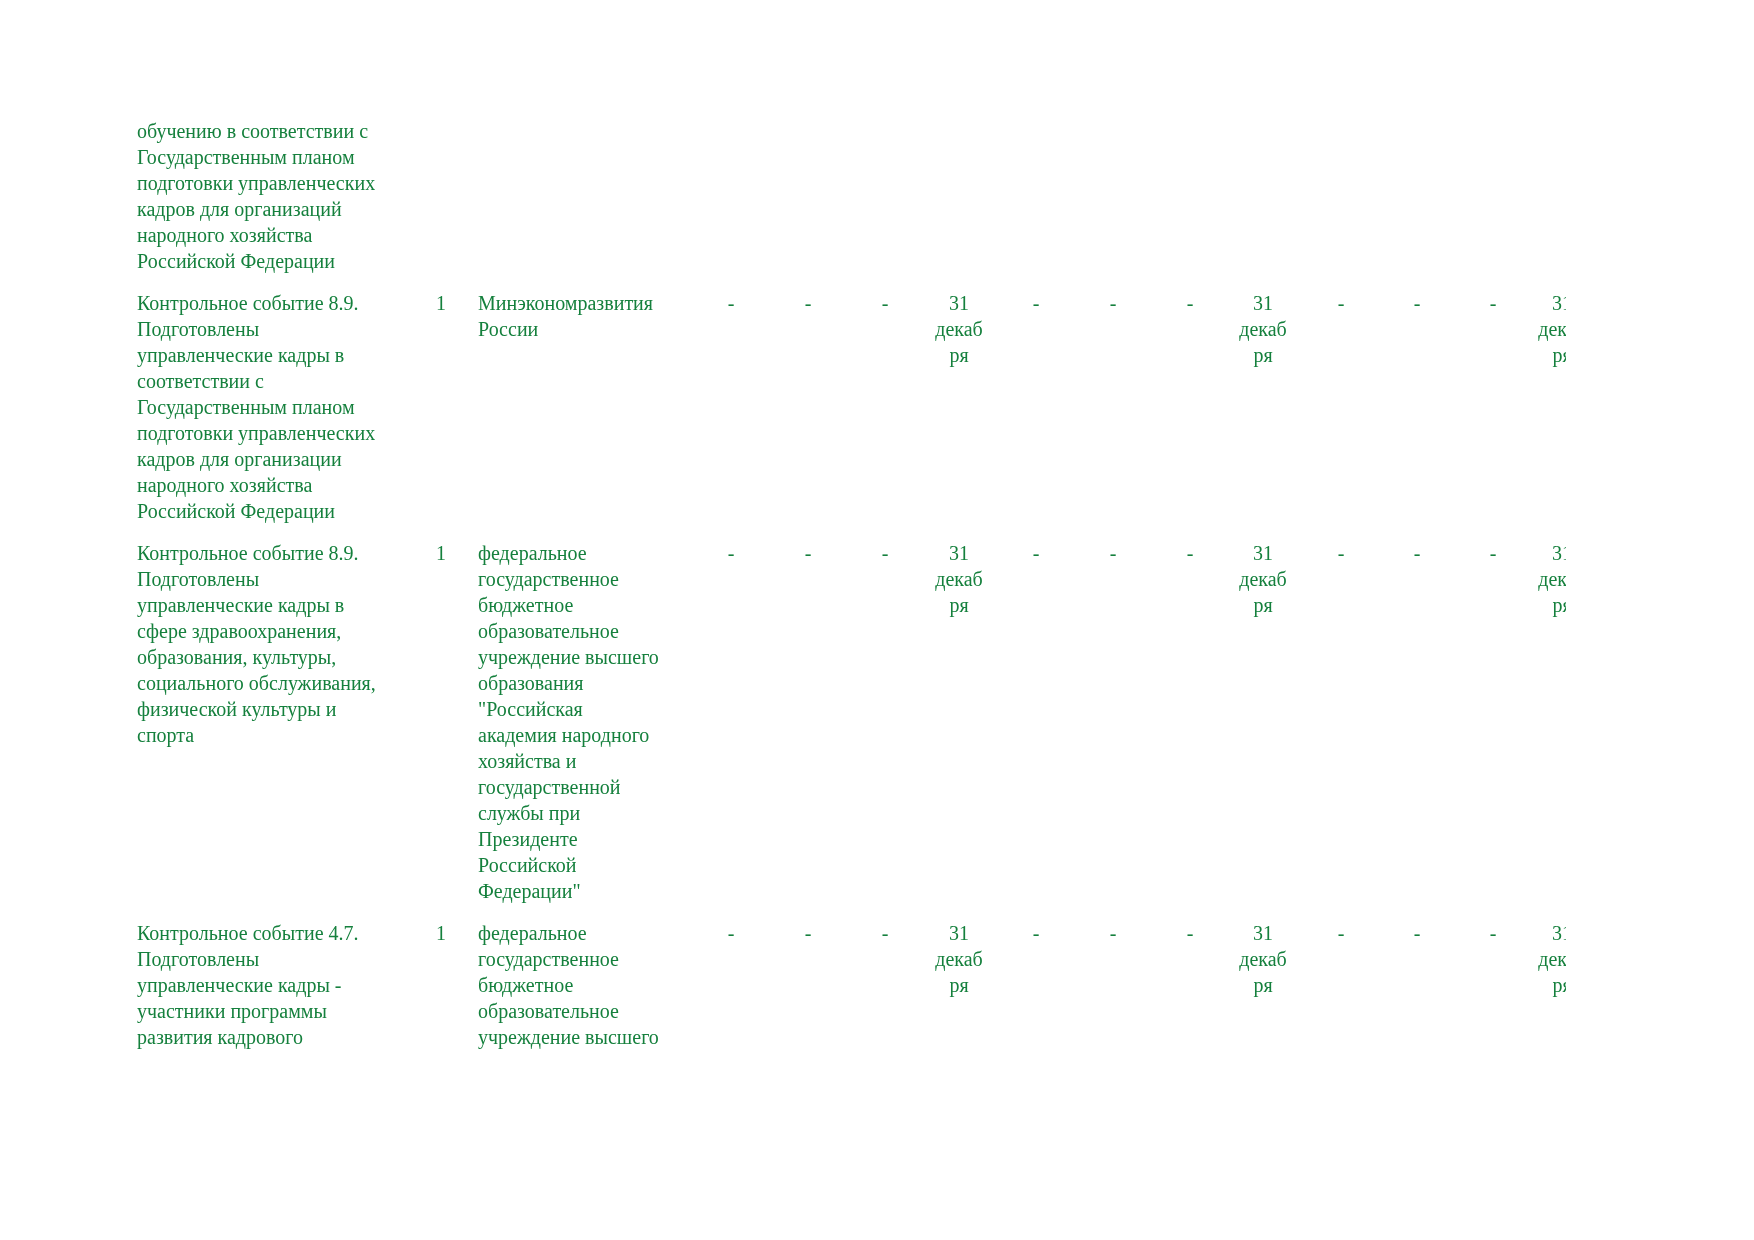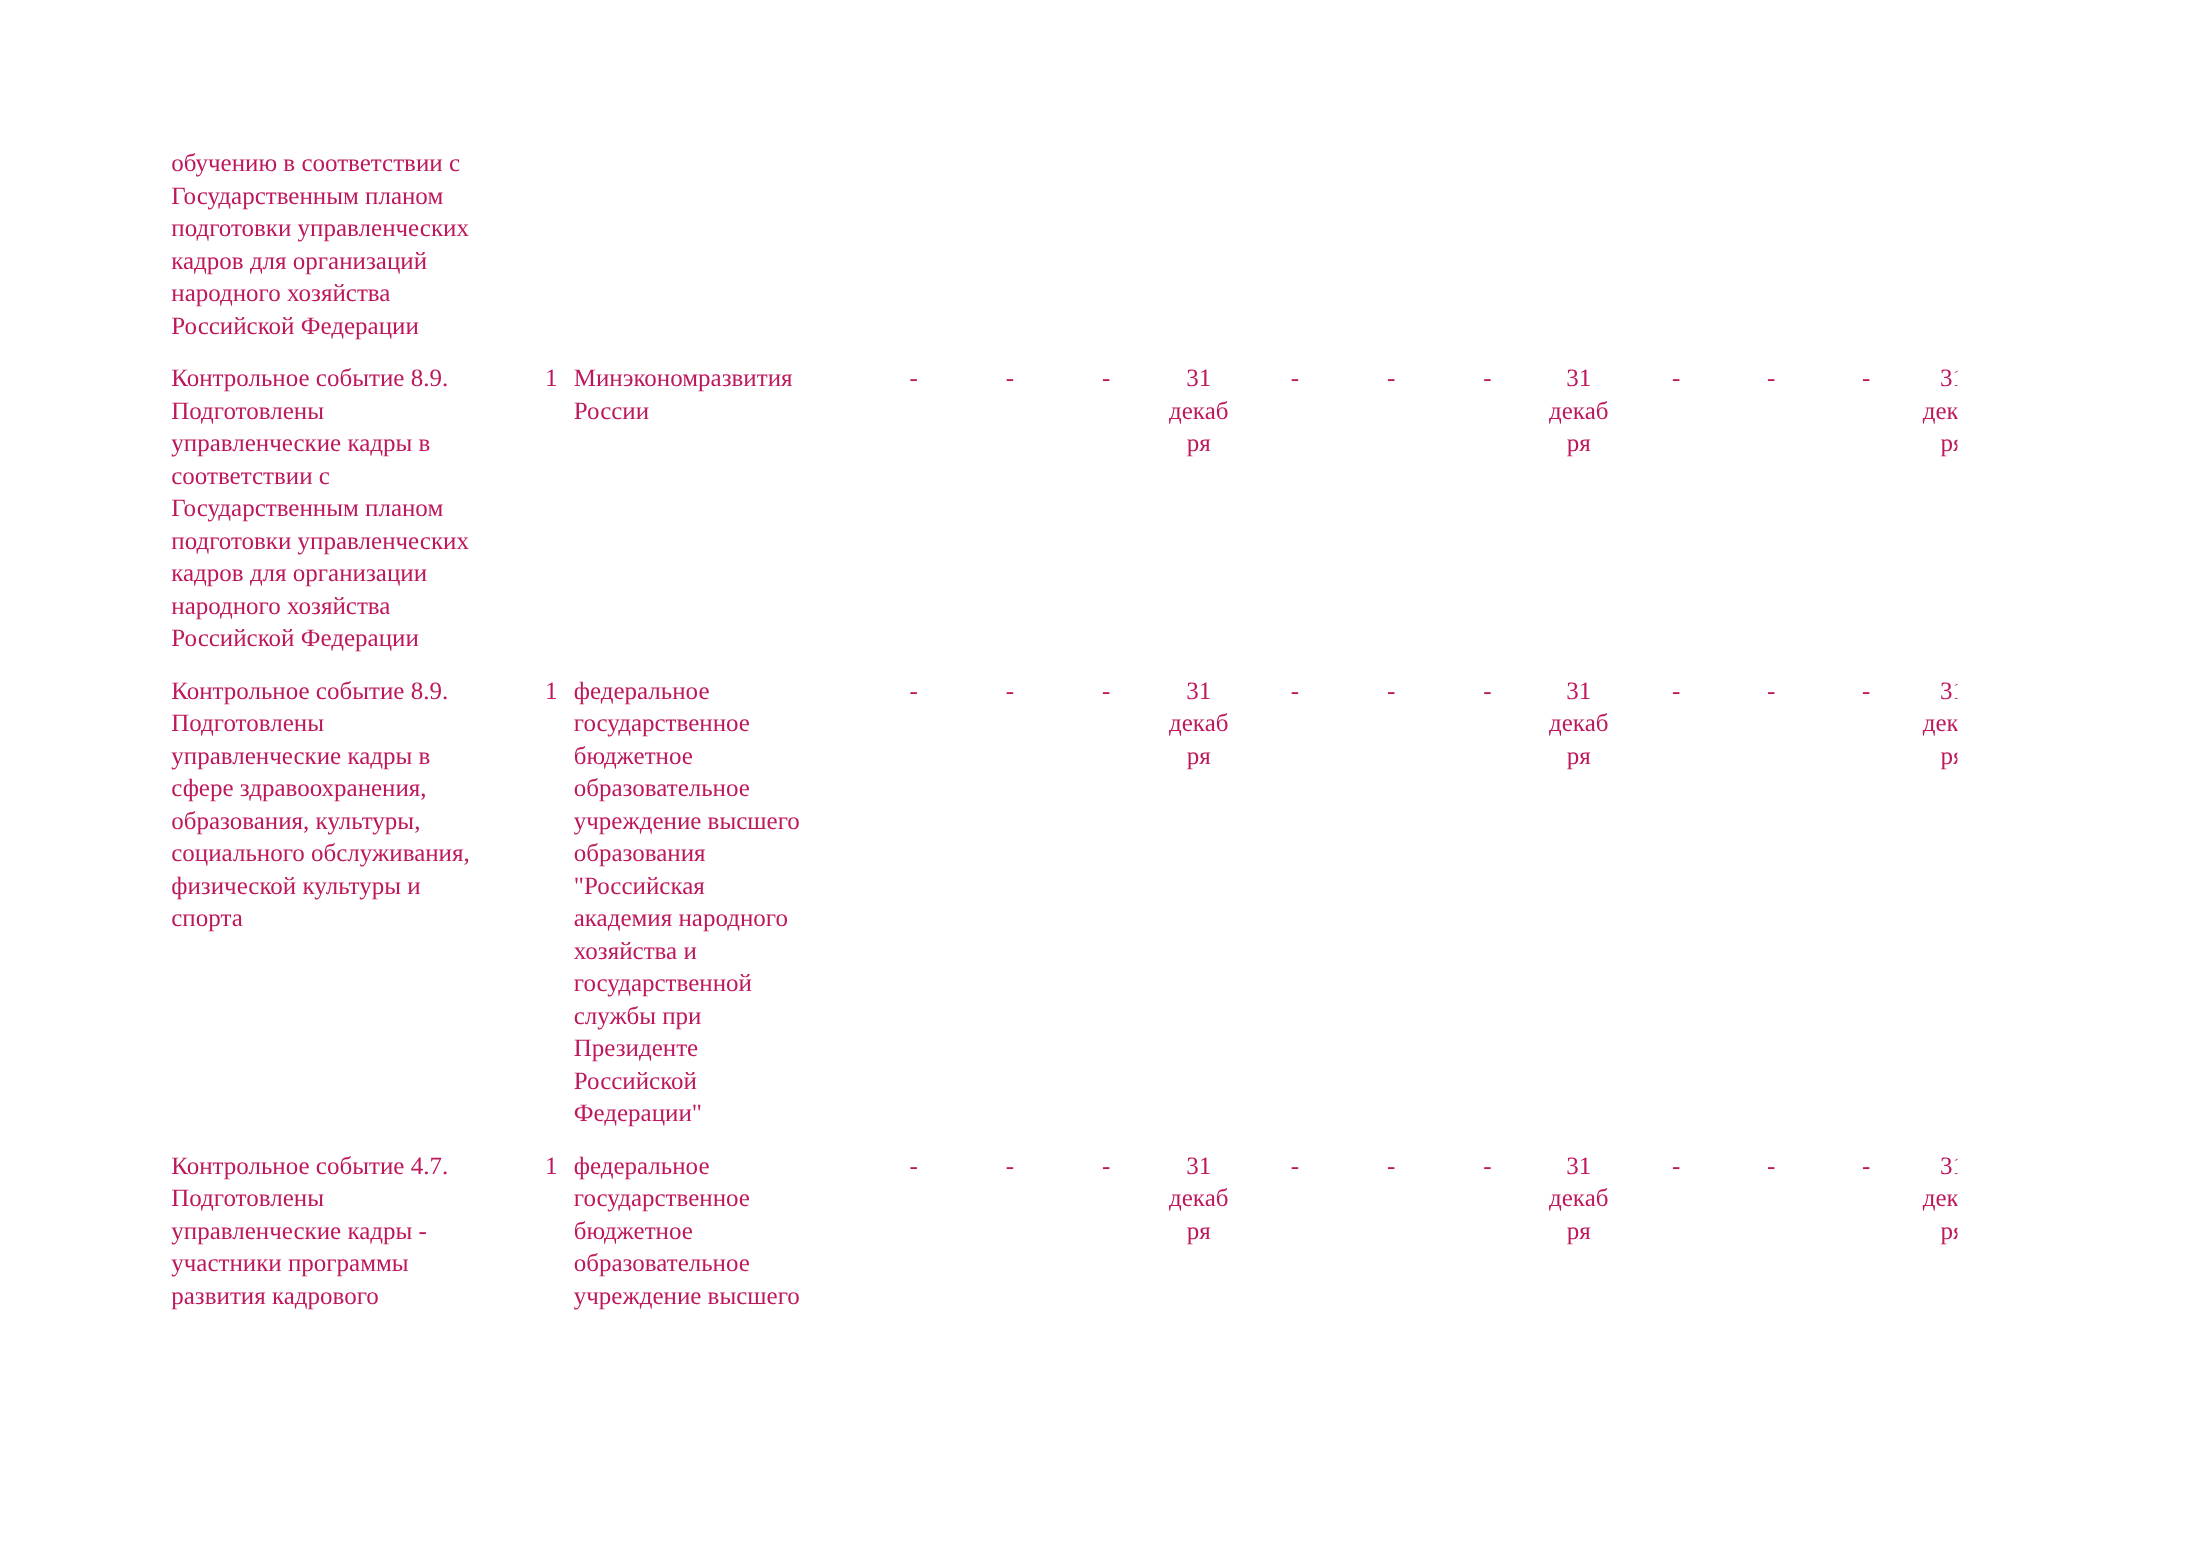--- a/index.html
+++ b/index.html
@@ -6,21 +6,21 @@
   html, body { background: #ffffff; }
   .page {
     position: relative;
     width: 1754px;
     height: 1240px;
     background: #ffffff;
     overflow: hidden;
     font-family: "Liberation Serif", "DejaVu Serif", serif;
     font-size: 20px;
     line-height: 26px;
-    color: #be185d;
+    color: #15803d;
   }
   .rows {
     position: absolute;
     top: 118px;
     left: 0;
   }
   .row {
     position: relative;
     display: flex;
     align-items: flex-start;
@@ -34,20 +34,21 @@
     width: 276px;
     flex: 0 0 auto;
   }
   .cell.num {
     margin-left: 10px;
     width: 36px;
     flex: 0 0 auto;
     text-align: center;
   }
   .cell.executor {
+    margin-left: 19px;
     width: 210px;
     flex: 0 0 auto;
   }
   .cell.value {
     position: absolute;
     top: 0;
     width: 76px;
     text-align: center;
   }
 </style>

